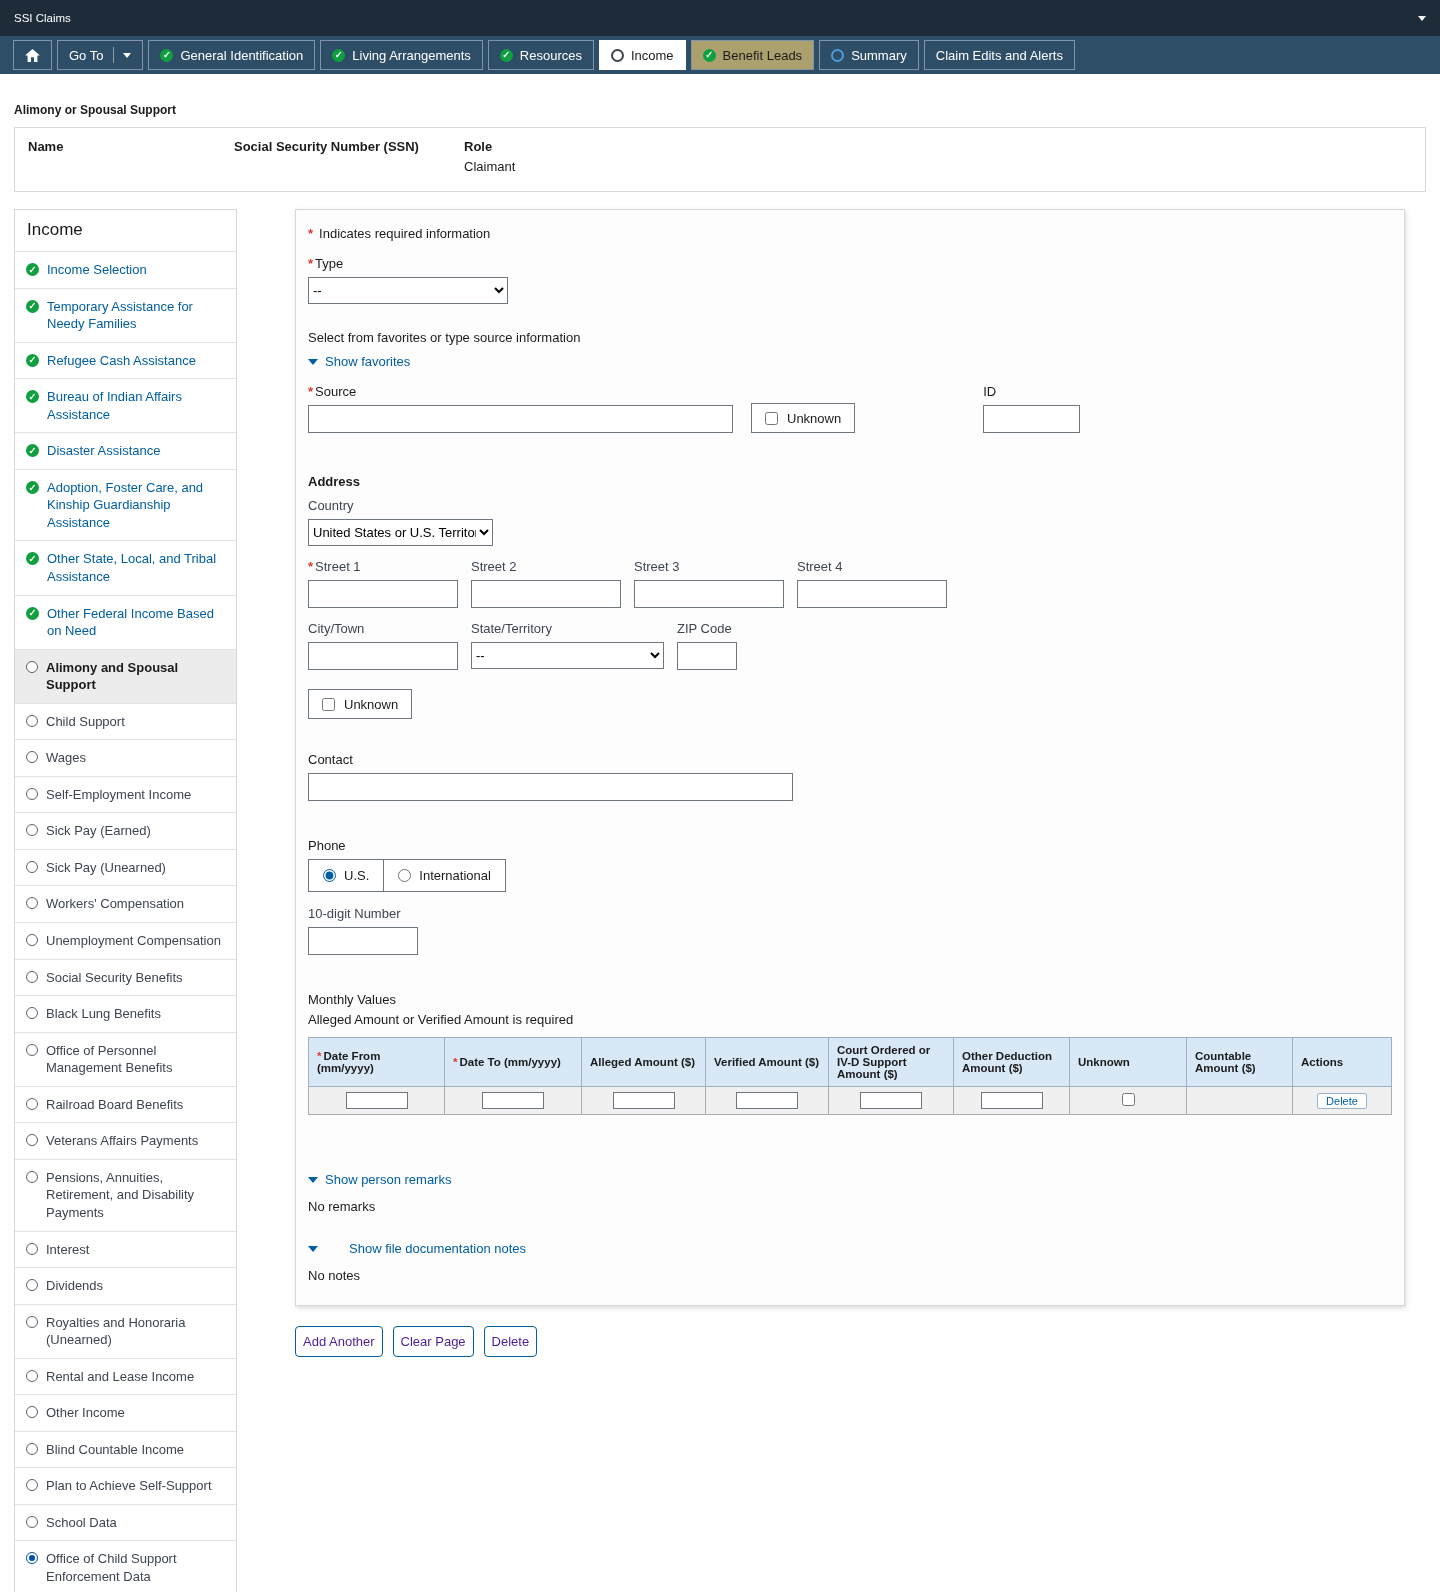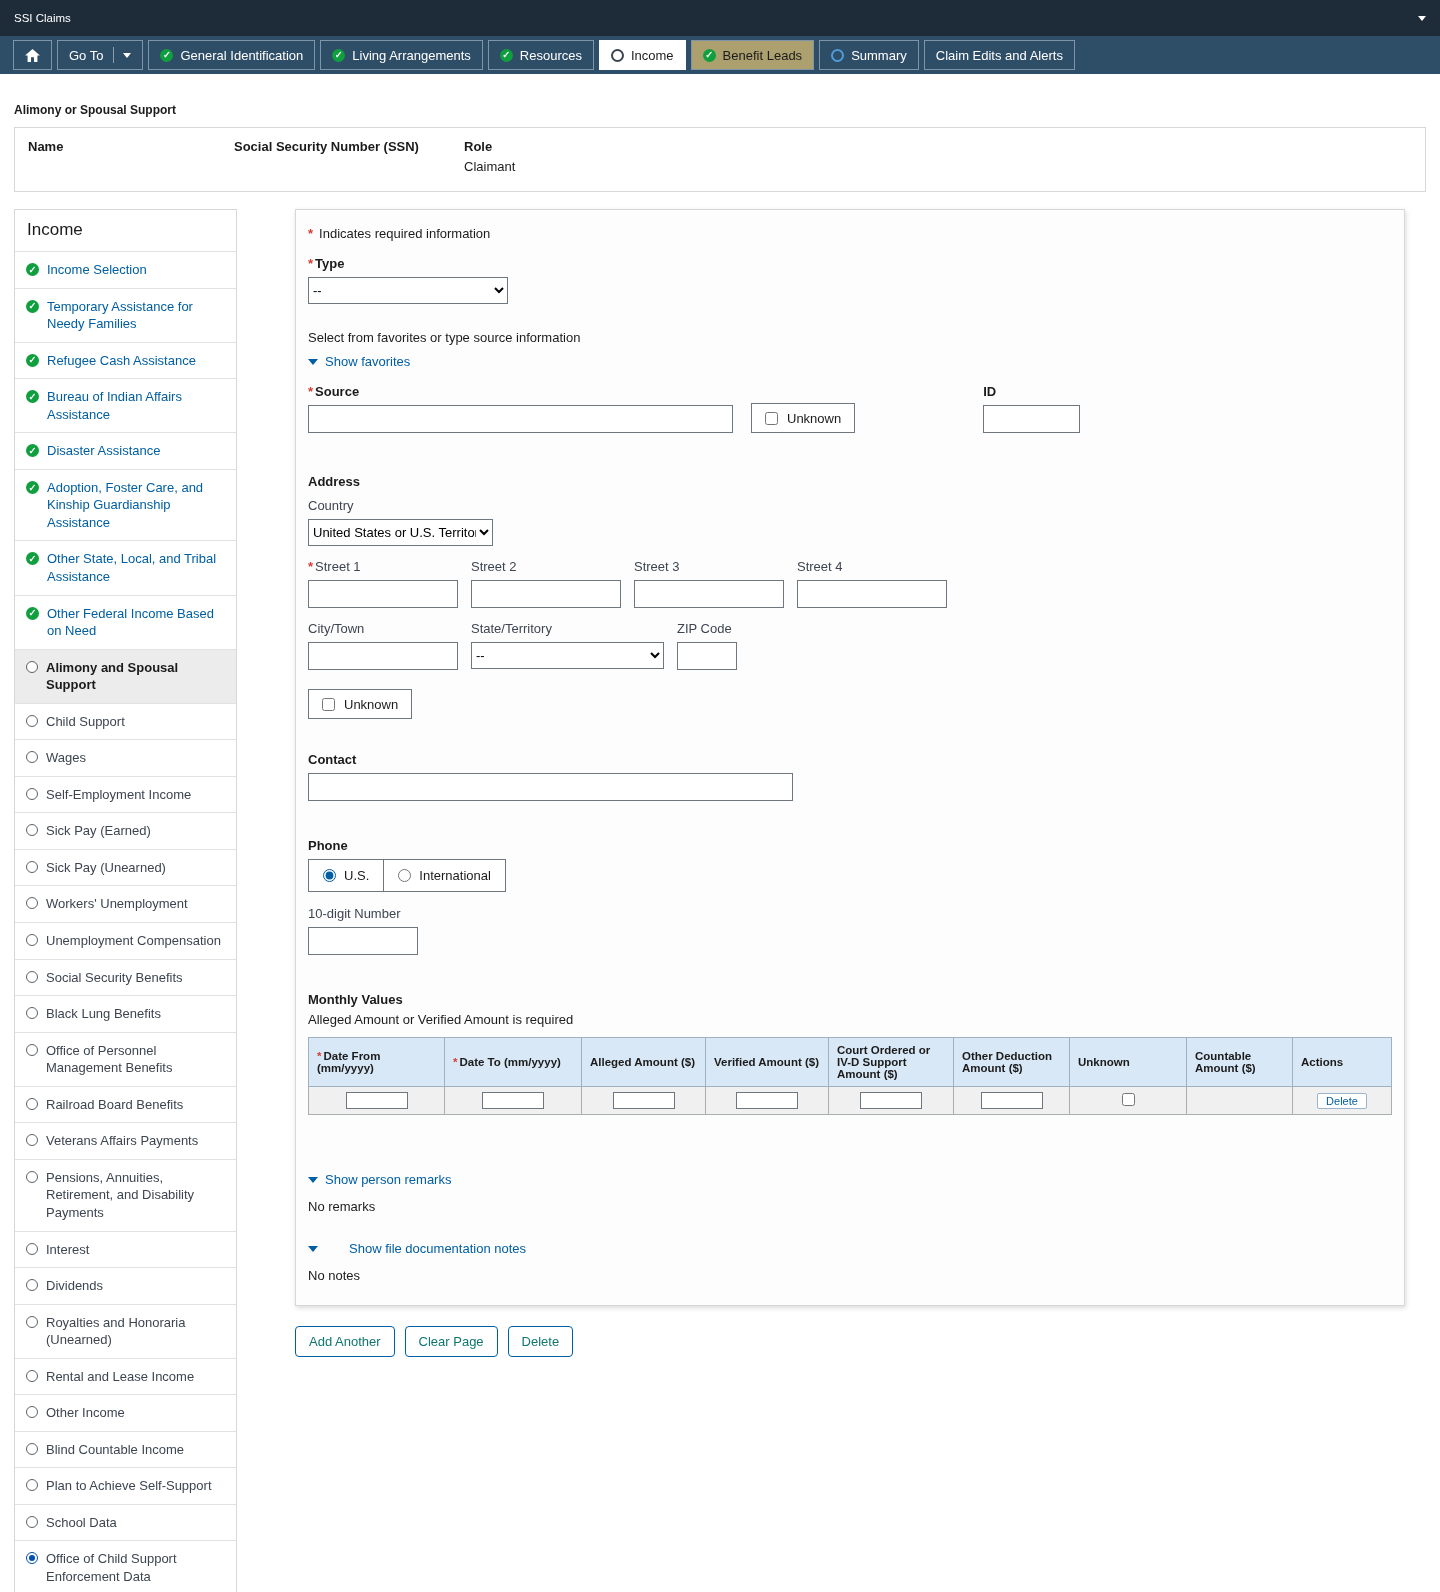--- a/index.html
+++ b/index.html
@@ -56,21 +56,21 @@
   .si.todo { color:#3d4551; }
   .si.current { background:#ececec; font-weight:bold; color:#1b1b1b; }
 
   
   .main-col { flex:1; min-width:0; }
   .panel { border:1px solid #d6d7d9; background:#fdfdfe; box-shadow:1px 2px 5px rgba(0,0,0,.15);
            padding:16px 12px 22px; font-size:13px; }
   .req::before { content:"*"; color:#d83933; font-weight:bold; margin-right:2px; }
   .note-row { margin-bottom:15px; font-size:13px; }
   .note-row .req::before { margin-right:6px; }
-  .flabel { font-weight:bold; margin-bottom:6px; }
+  .flabel { font-weight:normal; margin-bottom:6px; }
   .sublabel { color:#3d4551; margin-bottom:6px; }
   select { height:27px; border:1px solid #6e7780; background:#fff; font:13px "Liberation Sans",sans-serif; }
   .ti { height:28px; border:1px solid #6e7780; padding:2px 6px;
         font:13px "Liberation Sans",sans-serif; background:#fff; }
   input[type=checkbox], input[type=radio] { margin:0; accent-color:#005ea2; width:13px; height:13px; }
 
   .type-block { margin-bottom:26px; }
   .hint { margin-bottom:9px; }
   .linkrow { display:flex; align-items:center; color:#005ea2; cursor:pointer; margin-bottom:15px; }
   .source-row { display:flex; align-items:flex-end; margin-bottom:41px; }
@@ -98,22 +98,22 @@
   .cell-in { width:62px; height:17px; border:1px solid #6e7780; background:#fff; }
   .tdc { text-align:center; }
   .del-btn { font:11px "Liberation Sans",sans-serif; color:#005ea2; background:#fff;
              border:1px solid #9ab4d0; border-radius:2px; padding:1px 8px; cursor:pointer; }
 
   .remarks { margin-top:57px; }
   .plain-note { margin:12px 0 27px; }
   .plain-note.last { margin-bottom:0; }
 
   .actions-row { margin:20px 0 0; display:flex; gap:10px; }
-  .btn { padding:7px 13px; border-radius:4px; border:1px solid #005ea2; background:#fff;
-         color:#0f766e; font:13px "Liberation Sans",sans-serif; cursor:pointer; }
+  .btn { padding:7px 7px; border-radius:4px; border:1px solid #005ea2; background:#fff;
+         color:#4c1d95; font:13px "Liberation Sans",sans-serif; cursor:pointer; }
   .footer { margin-top:auto; padding:20px 14px 13px; display:flex; gap:9px; }
 </style>
 </head>
 <body>
 
 <div class="page">
 
   <div class="topbar">
     <span class="topbar-title">SSI Claims</span>
     <span class="caret-down"></span>
@@ -230,21 +230,21 @@
       <div class="si todo">
           <span class="ic radio"></span>
           <span>Sick Pay (Earned)</span>
         </div>
       <div class="si todo">
           <span class="ic radio"></span>
           <span>Sick Pay (Unearned)</span>
         </div>
       <div class="si todo">
           <span class="ic radio"></span>
-          <span>Workers' Unemployment</span>
+          <span>Workers' Compensation</span>
         </div>
       <div class="si todo">
           <span class="ic radio"></span>
           <span>Unemployment Compensation</span>
         </div>
       <div class="si todo">
           <span class="ic radio"></span>
           <span>Social Security Benefits</span>
         </div>
       <div class="si todo">

